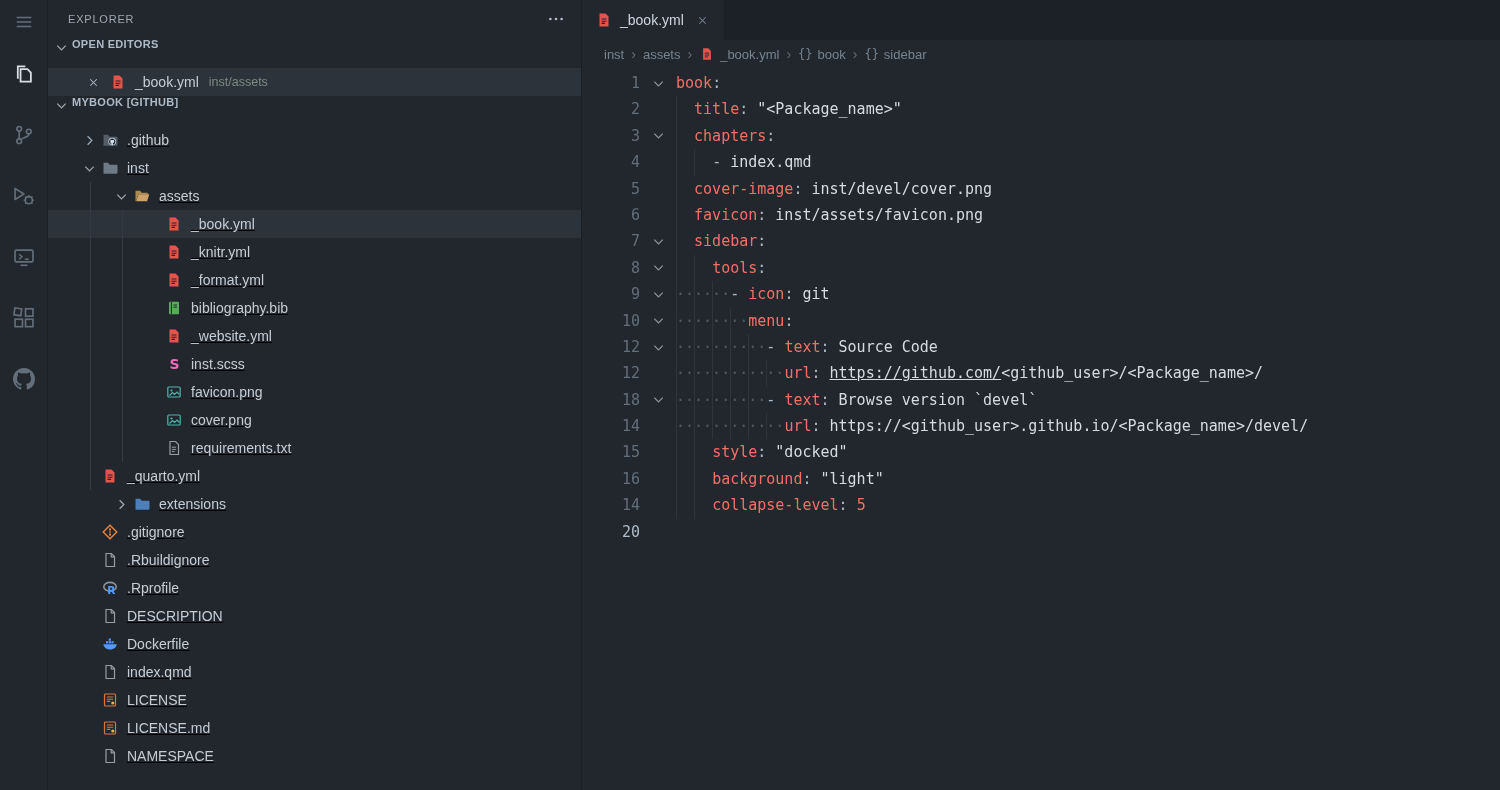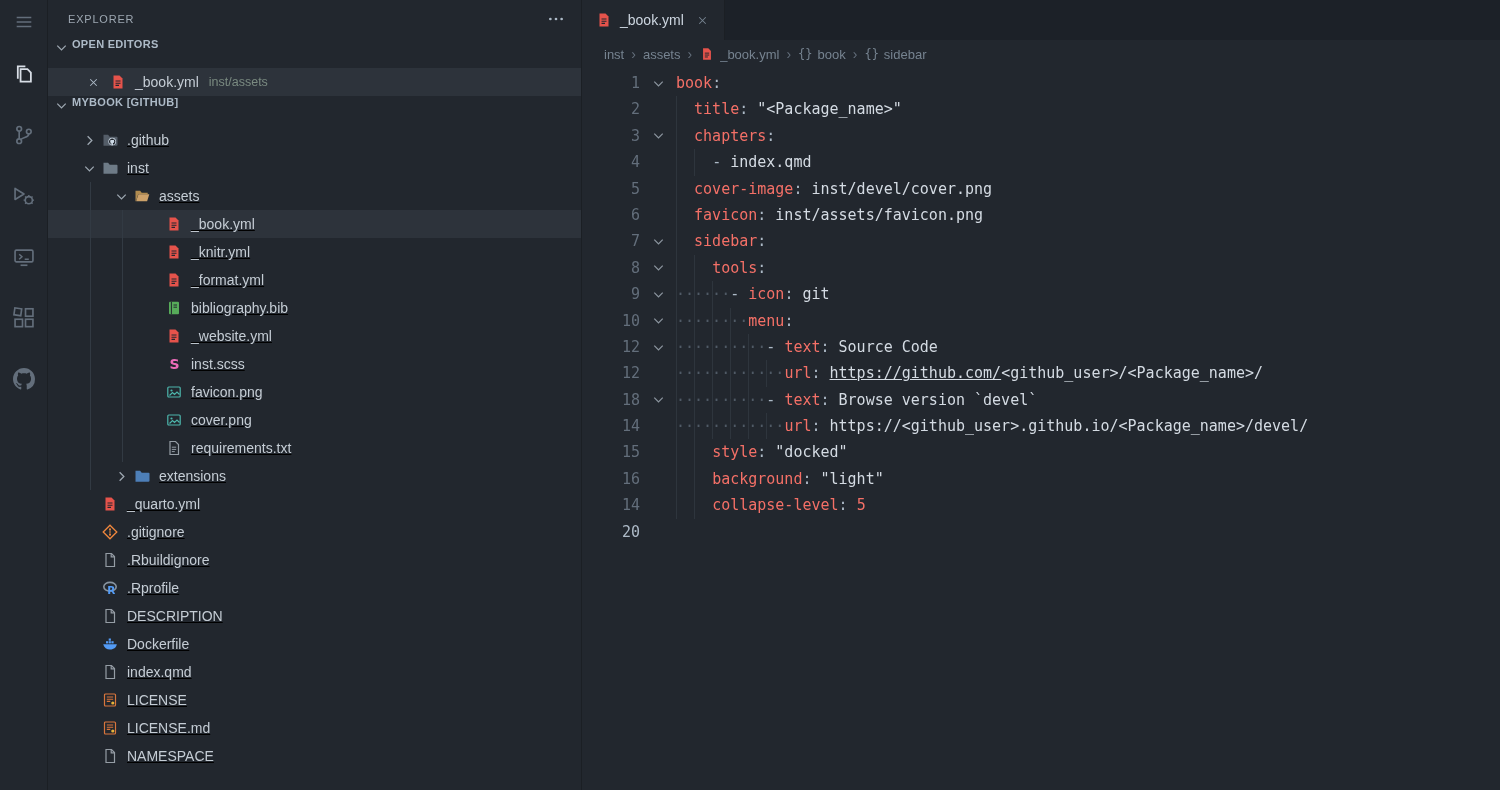--- a/index.html
+++ b/index.html
@@ -300,42 +300,42 @@
         <div class="tree-row " style="padding-left:94px">
           <span class="t-chev"></span>
           <span class="icon">
             <svg viewBox="0 0 16 16">
               <path d="M4 1.5h5.5L12.5 4.5v10H4z" fill="none" stroke="#959da5" stroke-width="1.2"></path>
               <path d="M5.8 7.2h4.4M5.8 9.4h4.4M5.8 11.6h3" stroke="#959da5" stroke-width="1"></path>
             </svg>
           </span>
           <span class="t-label">requirements.txt</span>
         </div>
+        <div class="tree-row " style="padding-left:30px">
+          <span class="t-chev"></span>
+          <span class="icon">
+            <svg viewBox="0 0 16 16">
+              <path d="M3.5 1.5h6L12.5 4.5v10h-9z" fill="#e5534b"></path>
+              <path d="M5.5 7h5M5.5 9.2h5M5.5 11.4h3.5" stroke="#22272e" stroke-width="1.1"></path>
+            </svg>
+          </span>
+          <span class="t-label">_quarto.yml</span>
+        </div>
         <div class="tree-row " style="padding-left:62px">
           <span class="t-chev">
             <svg viewBox="0 0 16 16">
               <path d="M6 3.5l4.5 4.5L6 12.5" fill="none" stroke="currentColor" stroke-width="1.4"></path>
             </svg>
           </span>
           <span class="icon">
             <svg viewBox="0 0 16 16">
               <path d="M1.5 2.8h4.6l1.6 1.9h6.9c.5 0 .9.4.9.9v7.2c0 .5-.4.9-.9.9H1.5z" fill="#4d7fb8"></path>
             </svg>
           </span>
           <span class="t-label">extensions</span>
-        </div>
-        <div class="tree-row " style="padding-left:30px">
-          <span class="t-chev"></span>
-          <span class="icon">
-            <svg viewBox="0 0 16 16">
-              <path d="M3.5 1.5h6L12.5 4.5v10h-9z" fill="#e5534b"></path>
-              <path d="M5.5 7h5M5.5 9.2h5M5.5 11.4h3.5" stroke="#22272e" stroke-width="1.1"></path>
-            </svg>
-          </span>
-          <span class="t-label">_quarto.yml</span>
         </div>
         <div class="tree-row " style="padding-left:30px">
           <span class="t-chev"></span>
           <span class="icon">
             <svg viewBox="0 0 16 16">
               <path d="M8 1.2l6.8 6.8L8 14.8 1.2 8z" fill="none" stroke="#f0883e" stroke-width="1.3"></path>
               <circle cx="8" cy="5.2" r="1" fill="#f0883e"></circle>
               <circle cx="8" cy="10.8" r="1" fill="#f0883e"></circle>
               <path d="M8 6.2v3.6" stroke="#f0883e" stroke-width="1"></path>
             </svg>

